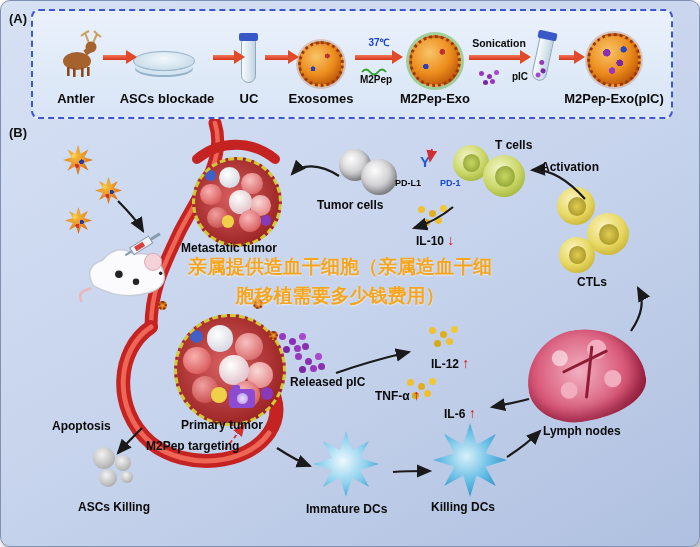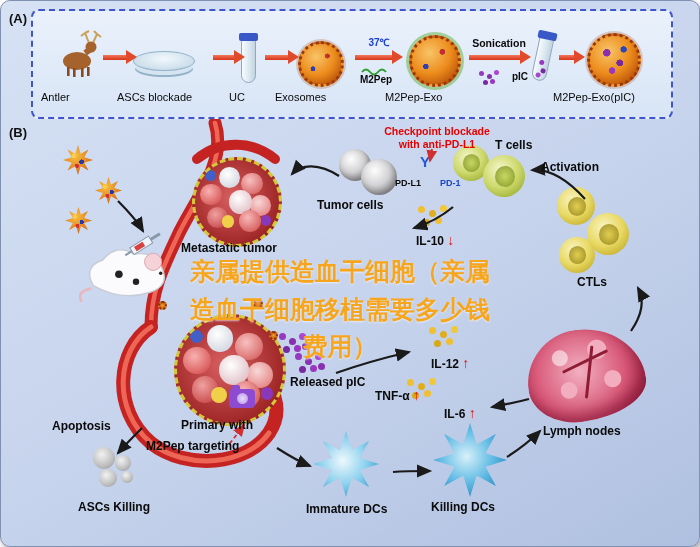--- a/index.html
+++ b/index.html
@@ -8,21 +8,21 @@
   .page { position:relative; width:700px; height:547px; overflow:hidden;
     background:linear-gradient(150deg,#d6e1f4 0%,#c6d3ec 55%,#afc0e0 100%);
     border:1px solid #8090b0; border-radius:10px; box-shadow:2px 3px 5px rgba(0,0,0,.35); }
 
   .plab { position:absolute; font-weight:bold; font-size:13px; color:#111; z-index:7; }
 
   
   .panelA { position:absolute; left:30px; top:8px; width:642px; height:110px; z-index:2;
     border:2px dashed #3f55cc; border-radius:8px;
     background:linear-gradient(180deg,#eaf1fb,#d8e5f6); }
-  .panelA .alabel { position:absolute; font-weight:normal; font-size:11px; color:#0a0a0a; }
+  .panelA .alabel { position:absolute; font-weight:bold; font-size:13px; color:#0a0a0a; text-align:center; }
   .ra { position:absolute; height:5px; background:linear-gradient(#f2765a,#d83418); z-index:2; }
   .ra::after { content:""; position:absolute; right:-10px; top:-5px; width:0; height:0;
     border-left:11px solid #e04a28; border-top:7px solid transparent; border-bottom:7px solid transparent; }
   .petri { position:absolute; width:62px; height:20px; border-radius:50%;
     background:radial-gradient(ellipse at 50% 38%, #f2f8fc, #bcd4e4); border:1px solid #93b2c8;
     box-shadow:0 6px 0 -2px #d4e4f0, 0 8px 0 -2px #93b2c8; }
   .tube { position:absolute; width:15px; height:44px; border:1px solid #90a8ba; border-radius:3px 3px 8px 8px;
     background:linear-gradient(90deg,#f8fbfe,#d8e6ef 60%,#c2d4e0); }
   .tube::before { content:""; position:absolute; top:-7px; left:-3px; right:-3px; height:8px; background:#3858c8; border-radius:2px; }
   .tube.pic::after { content:""; position:absolute; left:4px; top:22px; width:5px; height:5px; border-radius:50%;
@@ -103,21 +103,21 @@
     background:radial-gradient(#f0a030,#c05810); }
 
   .bl { position:absolute; font-weight:bold; font-size:12px; color:#0a0a0a; white-space:nowrap; z-index:6; }
   .bl.small { font-size:9px; }
   .bl.blue { color:#1848c8; }
   .bl.red { color:#e80000; font-size:10.5px; text-align:center; line-height:1.25; }
   .trend { color:#e01010; font-size:14px; font-weight:bold; }
   .antibody { position:absolute; z-index:5; color:#2858d8; font-size:15px; font-weight:bold; }
 
   .watermark { position:absolute; left:180px; top:252px; width:318px; z-index:8; text-align:center;
-    font-weight:bold; font-size:25px; line-height:1.5; color:#f7a51d;
+    font-weight:bold; font-size:19px; line-height:1.5; color:#f7a51d;
     text-shadow:0 1px 2px rgba(255,255,255,.65); }
   .cam { position:absolute; left:228px; top:388px; width:26px; height:19px; z-index:8;
     background:#8c4bd0; border-radius:4px; }
   .cam::before { content:""; position:absolute; left:8px; top:4px; width:11px; height:11px; border-radius:50%;
     background:radial-gradient(#e8dcf8,#b490e8); }
   .cam::after { content:""; position:absolute; left:3px; top:-4px; width:8px; height:5px; background:#8c4bd0; border-radius:2px 2px 0 0; }
 
   svg.layer { position:absolute; left:0; top:0; }
   svg.vessels { z-index:1; }
   svg.arrows { z-index:5; }
@@ -298,24 +298,20 @@
       <path d="M528,398 C513,402 502,404 491,406" marker-end="url(#mb)"></path>
       <path d="M141,427 C131,437 124,444 117,452" marker-end="url(#mb)"></path>
       <path d="M117,200 C128,211 136,220 142,230" marker-end="url(#mb)"></path>
     </g>
     <g stroke="#d03030" stroke-width="1.8" fill="none">
       <path d="M431,148 L429,160" marker-end="url(#mr)"></path>
       <path d="M224,448 C231,440 237,432 243,424" stroke-dasharray="4 3" marker-end="url(#mr)"></path>
     </g>
   </svg>
 
-  <div class="bl red" style="left:366px;top:124px;width:140px">
-    <div>Checkpoint blockade</div>
-    <div>with anti-PD-L1</div>
-  </div>
   <div class="bl" style="left:494px;top:137px">T cells</div>
   <div class="bl" style="left:540px;top:159px">Activation</div>
   <div class="bl" style="left:316px;top:197px">Tumor cells</div>
   <div class="bl small" style="left:394px;top:177px">PD-L1</div>
   <div class="bl small blue" style="left:439px;top:177px">PD-1</div>
   <div class="bl" style="left:180px;top:240px">Metastatic tumor</div>
   <div class="bl" style="left:415px;top:231px">
     <span>IL-10</span>
     <span class="trend">↓</span>
   </div>
@@ -328,21 +324,21 @@
   <div class="bl" style="left:374px;top:386px">
     <span>TNF-α</span>
     <span class="trend">↑</span>
   </div>
   <div class="bl" style="left:443px;top:404px">
     <span>IL-6</span>
     <span class="trend">↑</span>
   </div>
   <div class="bl" style="left:542px;top:423px">Lymph nodes</div>
   <div class="bl" style="left:51px;top:418px">Apoptosis</div>
-  <div class="bl" style="left:180px;top:417px">Primary with</div>
+  <div class="bl" style="left:180px;top:417px">Primary tumor</div>
   <div class="bl" style="left:145px;top:438px">M2Pep targeting</div>
   <div class="bl" style="left:77px;top:499px">ASCs Killing</div>
   <div class="bl" style="left:305px;top:501px">Immature DCs</div>
   <div class="bl" style="left:430px;top:499px">Killing DCs</div>
 
   <div class="watermark">亲属提供造血干细胞（亲属造血干细胞移植需要多少钱费用）</div>
   <div class="cam"></div>
 
 </div>
 

